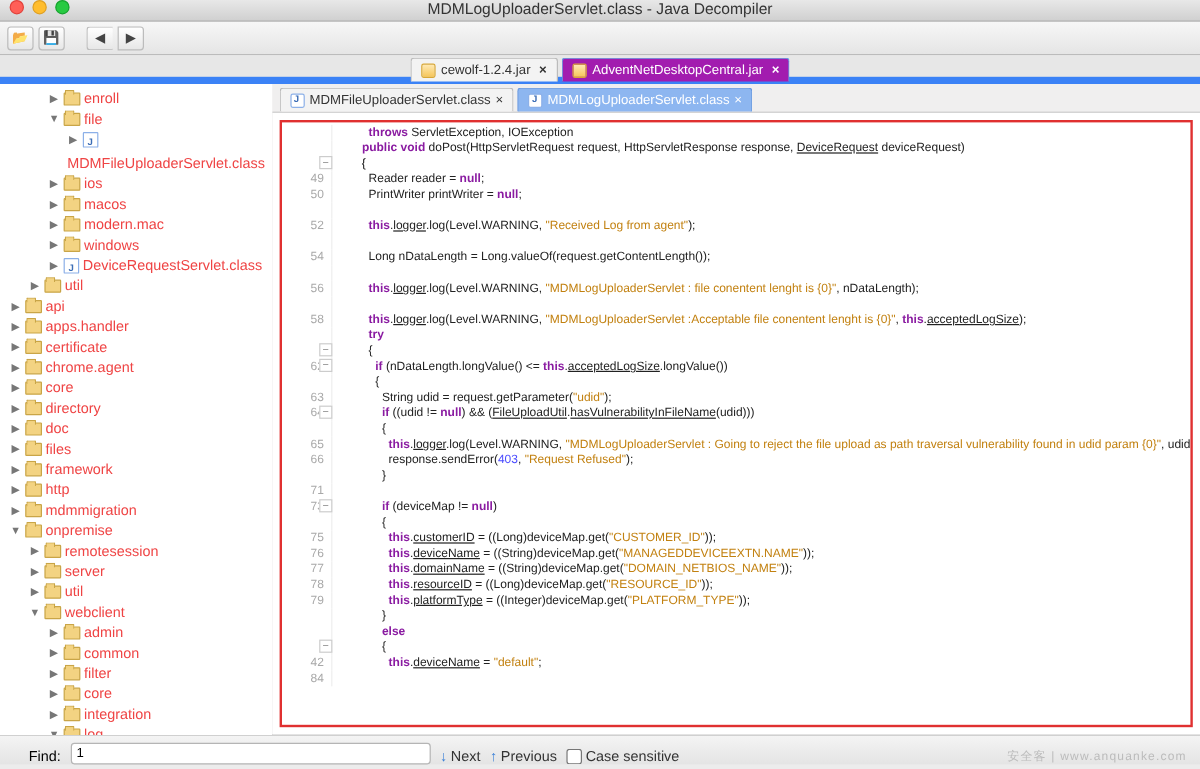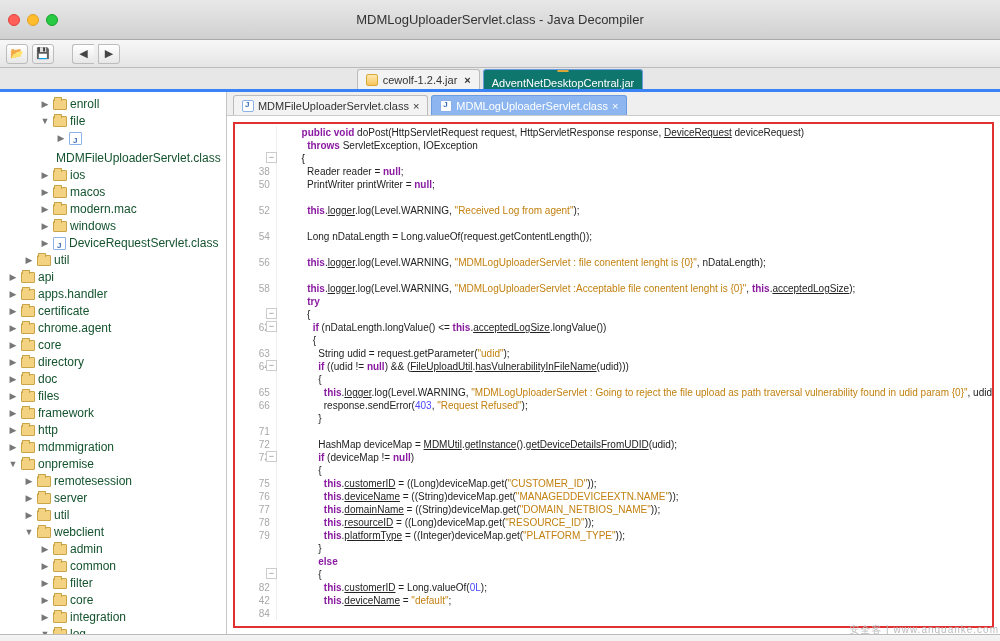--- a/index.html
+++ b/index.html
@@ -1,50 +1,50 @@
 <!DOCTYPE html>
 <html><head>
 <meta charset="utf-8">
 <style>
 * { margin: 0; padding: 0; box-sizing: border-box; font-family: "Lucida Grande", "Helvetica Neue", Arial, sans-serif; }
 body { background: #ececec; font-size: 11px; width: 1000px; height: 641px; overflow: hidden; }
 
-.titlebar { height: 40px; background: linear-gradient(#e8e8e8, #d0d0d0); border-bottom: 1px solid #aaa; display: flex; align-items: center; padding: 0 8px; position: relative; }
+.titlebar { height: 18px; background: linear-gradient(#e8e8e8, #d0d0d0); border-bottom: 1px solid #aaa; display: flex; align-items: flex-start; padding: 0 8px; position: relative; }
 .traffic { display: flex; gap: 7px; }
 .tl { width: 12px; height: 12px; border-radius: 50%; }
 .tl.red { background: #ff5f57; border: 1px solid #e1413b; }
 .tl.yellow { background: #ffbd2e; border: 1px solid #dfa023; }
 .tl.green { background: #28ca42; border: 1px solid #16a32e; }
 .title-text { position: absolute; left: 0; right: 0; text-align: center; font-size: 13px; color: #333; pointer-events: none; }
 
 .toolbar { height: 28px; background: linear-gradient(#f7f7f7, #e5e5e5); border-bottom: 1px solid #bbb; display: flex; align-items: center; padding: 0 6px; gap: 4px; }
 .tbtn { width: 22px; height: 20px; border: 1px solid #bcbcbc; border-radius: 3px; background: linear-gradient(#fff, #e7e7e7); display: flex; align-items: center; justify-content: center; color: #444; }
 .tbtn.group { border-radius: 3px 0 0 3px; border-right: none; }
 .tbtn.group2 { border-radius: 0 3px 3px 0; }
 
-.top-tabs { height: 24px; background: #e7e7e7; border-bottom: 3px solid #3b82f6; display: flex; align-items: flex-end; justify-content: center; gap: 3px; padding-top: 2px; }
+.top-tabs { height: 24px; background: #e7e7e7; border-bottom: 6px solid #3b82f6; display: flex; align-items: flex-start; justify-content: center; gap: 3px; padding-top: 2px; }
 .top-tab { height: 20px; padding: 0 8px; display: flex; align-items: center; gap: 5px; font-size: 11px; border: 1px solid #bbb; border-bottom: none; border-radius: 3px 3px 0 0; background: #f3f3f3; color: #333; }
-.top-tab.active { background: #0f766e; color: #fff; border-color: #6a9ae0; flex-direction: column; }
+.top-tab.active { background: #a21caf; color: #fff; border-color: #6a9ae0; }
 .top-tab .x { font-weight: bold; margin-left: 2px; }
 .ticon { width: 12px; height: 12px; display: inline-block; border-radius: 2px; }
 .ticon.jar { background: linear-gradient(#ffe9b3, #f6c65a); border: 1px solid #d9a836; }
 .ticon.cls { background: #fff; border: 1px solid #8cb0e8; position: relative; }
 .ticon.cls::after { content: "J"; position: absolute; font-size: 8px; left: 2px; top: -1px; color: #3c6db5; font-weight: bold; }
 
 .workspace { display: flex; height: 542px; background: #fff; }
 .sidebar { width: 322px; border-right: 1px solid #c5c5c5; overflow-y: auto; overflow-x: auto; background: #fff; font-size: 12px; padding: 4px 2px; }
 .tree ul { list-style: none; padding-left: 16px; }
 .tree > ul { padding-left: 6px; }
 .tree li { white-space: nowrap; line-height: 17px; display: flex; align-items: center; gap: 3px; flex-wrap: wrap; }
 .arrow { width: 10px; display: inline-block; text-align: center; color: #777; font-size: 9px; cursor: pointer; }
 .picon { width: 14px; height: 11px; display: inline-block; background: #f3d382; border: 1px solid #c9a547; border-radius: 1px; position: relative; }
 .picon::before { content: ""; position: absolute; top: -3px; left: 0; width: 6px; height: 3px; background: #f3d382; border: 1px solid #c9a547; border-bottom: none; border-radius: 1px 1px 0 0; }
 .cicon { width: 13px; height: 13px; display: inline-block; background: #fff; border: 1px solid #8cb0e8; border-radius: 1px; position: relative; }
 .cicon::after { content: "J"; position: absolute; font-size: 8px; left: 3px; top: -1px; color: #3c6db5; font-weight: bold; }
-.nlabel { color: #14532d; }
+.nlabel { color: #ef4444; }
 
 .editor { flex: 1; display: flex; flex-direction: column; background: #fff; }
 .ed-tabs { height: 24px; background: #f0efef; border-bottom: 1px solid #ccc; display: flex; align-items: flex-end; gap: 3px; padding: 2px 6px 0; }
 .ed-tab { height: 20px; padding: 0 8px; display: flex; align-items: center; gap: 4px; font-size: 11px; border: 1px solid #bbb; border-bottom: none; border-radius: 3px 3px 0 0; background: #f3f3f3; color: #333; }
 .ed-tab.active { background: #8db6f0; color: #fff; border-color: #6a9ae0; }
 
 .code-wrap { flex: 1; overflow: auto; padding: 6px; }
 .code-box { border: 2px solid #e03030; background: #fff; padding: 2px 0; min-height: 100%; }
 .code-line { display: flex; font-family: Menlo, Consolas, monospace; font-size: 10px; line-height: 13px; white-space: pre; }
 .gutter { width: 42px; text-align: right; color: #a8a8a8; padding-right: 6px; border-right: 1px solid #eee; flex-shrink: 0; position: relative; user-select: none; }
@@ -54,21 +54,21 @@
 .str { color: #c28110; }
 .num { color: #4a4aff; }
 .ul { text-decoration: underline; }
 .blk { color: #000; }
 
 .findbar { height: 25px; background: linear-gradient(#f4f4f4, #e4e4e4); border-top: 1px solid #bbb; display: flex; align-items: flex-end; padding: 0 24px; gap: 8px; font-size: 12px; }
 .findbar input[type=text] { width: 300px; height: 18px; border: 1px solid #b5b5b5; border-radius: 3px; padding: 0 4px; font-size: 11px; }
 .fbtn { display: flex; align-items: center; gap: 3px; color: #333; }
 .fbtn .ai { color: #3c81d8; font-size: 12px; }
 
-.watermark { position: absolute; right: 1px; bottom: 4px; font-size: 10px; color: #bbb; letter-spacing: 1px; text-decoration: underline; }
+.watermark { position: absolute; right: 11px; bottom: 4px; font-size: 10px; color: #bbb; letter-spacing: 1px; }
 </style>
 </head>
 <body>
 
 <div class="titlebar">
   <div class="traffic">
     <div class="tl red"></div>
     <div class="tl yellow"></div>
     <div class="tl green"></div>
   </div>
@@ -276,56 +276,54 @@
           <span class="x">×</span>
         </div>
         <div class="ed-tab active">
           <span class="ticon cls"></span>
           <span>MDMLogUploaderServlet.class</span>
           <span class="x">×</span>
         </div>
       </div>
     <div class="code-wrap">
       <div class="code-box" id="code-box">
+          <div class="code-line"><div class="gutter"> </div><div class="code-txt"><span>        </span><span class="kw">throws</span><span> ServletException, IOException</span></div></div>
           <div class="code-line"><div class="gutter"> </div><div class="code-txt"><span>      </span><span class="kw">public void</span><span> doPost(HttpServletRequest request, HttpServletResponse response, </span><span class="ul">DeviceRequest</span><span> deviceRequest)</span></div></div>
-          <div class="code-line"><div class="gutter"> </div><div class="code-txt"><span>        </span><span class="kw">throws</span><span> ServletException, IOException</span></div></div>
           <div class="code-line"><div class="gutter fold"> </div><div class="code-txt"><span class="blk">      {</span></div></div>
-          <div class="code-line"><div class="gutter">38</div><div class="code-txt"><span>        Reader reader = </span><span class="kw">null</span><span>;</span></div></div>
+          <div class="code-line"><div class="gutter">49</div><div class="code-txt"><span>        Reader reader = </span><span class="kw">null</span><span>;</span></div></div>
           <div class="code-line"><div class="gutter">50</div><div class="code-txt"><span>        PrintWriter printWriter = </span><span class="kw">null</span><span>;</span></div></div>
           <div class="code-line"><div class="gutter"> </div><div class="code-txt"><span></span></div></div>
           <div class="code-line"><div class="gutter">52</div><div class="code-txt"><span>        </span><span class="kw">this</span><span>.</span><span class="ul">logger</span><span>.log(Level.WARNING, </span><span class="str">"Received Log from agent"</span><span>);</span></div></div>
           <div class="code-line"><div class="gutter"> </div><div class="code-txt"><span></span></div></div>
           <div class="code-line"><div class="gutter">54</div><div class="code-txt"><span>        Long nDataLength = Long.valueOf(request.getContentLength());</span></div></div>
           <div class="code-line"><div class="gutter"> </div><div class="code-txt"><span></span></div></div>
           <div class="code-line"><div class="gutter">56</div><div class="code-txt"><span>        </span><span class="kw">this</span><span>.</span><span class="ul">logger</span><span>.log(Level.WARNING, </span><span class="str">"MDMLogUploaderServlet : file conentent lenght is {0}"</span><span>, nDataLength);</span></div></div>
           <div class="code-line"><div class="gutter"> </div><div class="code-txt"><span></span></div></div>
           <div class="code-line"><div class="gutter">58</div><div class="code-txt"><span>        </span><span class="kw">this</span><span>.</span><span class="ul">logger</span><span>.log(Level.WARNING, </span><span class="str">"MDMLogUploaderServlet :Acceptable file conentent lenght is {0}"</span><span>, </span><span class="kw">this</span><span>.</span><span class="ul">acceptedLogSize</span><span>);</span></div></div>
           <div class="code-line"><div class="gutter"> </div><div class="code-txt"><span>        </span><span class="kw">try</span></div></div>
           <div class="code-line"><div class="gutter fold"> </div><div class="code-txt"><span>        {</span></div></div>
           <div class="code-line"><div class="gutter fold">62</div><div class="code-txt"><span>          </span><span class="kw">if</span><span> (nDataLength.longValue() &lt;= </span><span class="kw">this</span><span>.</span><span class="ul">acceptedLogSize</span><span>.longValue())</span></div></div>
           <div class="code-line"><div class="gutter"> </div><div class="code-txt"><span>          {</span></div></div>
           <div class="code-line"><div class="gutter">63</div><div class="code-txt"><span>            String udid = request.getParameter(</span><span class="str">"udid"</span><span>);</span></div></div>
           <div class="code-line"><div class="gutter fold">64</div><div class="code-txt"><span>            </span><span class="kw">if</span><span> ((udid != </span><span class="kw">null</span><span>) &amp;&amp; (</span><span class="ul">FileUploadUtil</span><span>.</span><span class="ul">hasVulnerabilityInFileName</span><span>(udid)))</span></div></div>
           <div class="code-line"><div class="gutter"> </div><div class="code-txt"><span>            {</span></div></div>
           <div class="code-line"><div class="gutter">65</div><div class="code-txt"><span>              </span><span class="kw">this</span><span>.</span><span class="ul">logger</span><span>.log(Level.WARNING, </span><span class="str">"MDMLogUploaderServlet : Going to reject the file upload as path traversal vulnerability found in udid param {0}"</span><span>, udid</span></div></div>
           <div class="code-line"><div class="gutter">66</div><div class="code-txt"><span>              response.sendError(</span><span class="num">403</span><span>, </span><span class="str">"Request Refused"</span><span>);</span></div></div>
           <div class="code-line"><div class="gutter"> </div><div class="code-txt"><span>            }</span></div></div>
           <div class="code-line"><div class="gutter">71</div></div>
-          <div class="code-line"><div class="gutter">72</div><div class="code-txt"><span>            HashMap deviceMap = </span><span class="ul">MDMUtil</span><span>.</span><span class="ul">getInstance</span><span>().</span><span class="ul">getDeviceDetailsFromUDID</span><span>(udid);</span></div></div>
           <div class="code-line"><div class="gutter fold">73</div><div class="code-txt"><span>            </span><span class="kw">if</span><span> (deviceMap != </span><span class="kw">null</span><span>)</span></div></div>
           <div class="code-line"><div class="gutter"> </div><div class="code-txt"><span>            {</span></div></div>
           <div class="code-line"><div class="gutter">75</div><div class="code-txt"><span>              </span><span class="kw">this</span><span>.</span><span class="ul">customerID</span><span> = ((Long)deviceMap.get(</span><span class="str">"CUSTOMER_ID"</span><span>));</span></div></div>
           <div class="code-line"><div class="gutter">76</div><div class="code-txt"><span>              </span><span class="kw">this</span><span>.</span><span class="ul">deviceName</span><span> = ((String)deviceMap.get(</span><span class="str">"MANAGEDDEVICEEXTN.NAME"</span><span>));</span></div></div>
           <div class="code-line"><div class="gutter">77</div><div class="code-txt"><span>              </span><span class="kw">this</span><span>.</span><span class="ul">domainName</span><span> = ((String)deviceMap.get(</span><span class="str">"DOMAIN_NETBIOS_NAME"</span><span>));</span></div></div>
           <div class="code-line"><div class="gutter">78</div><div class="code-txt"><span>              </span><span class="kw">this</span><span>.</span><span class="ul">resourceID</span><span> = ((Long)deviceMap.get(</span><span class="str">"RESOURCE_ID"</span><span>));</span></div></div>
           <div class="code-line"><div class="gutter">79</div><div class="code-txt"><span>              </span><span class="kw">this</span><span>.</span><span class="ul">platformType</span><span> = ((Integer)deviceMap.get(</span><span class="str">"PLATFORM_TYPE"</span><span>));</span></div></div>
           <div class="code-line"><div class="gutter"> </div><div class="code-txt"><span>            }</span></div></div>
           <div class="code-line"><div class="gutter"> </div><div class="code-txt"><span>            </span><span class="kw">else</span></div></div>
           <div class="code-line"><div class="gutter fold"> </div><div class="code-txt"><span>            {</span></div></div>
-          <div class="code-line"><div class="gutter">82</div><div class="code-txt"><span>              </span><span class="kw">this</span><span>.</span><span class="ul">customerID</span><span> = Long.valueOf(</span><span class="num">0L</span><span>);</span></div></div>
           <div class="code-line"><div class="gutter">42</div><div class="code-txt"><span>              </span><span class="kw">this</span><span>.</span><span class="ul">deviceName</span><span> = </span><span class="str">"default"</span><span>;</span></div></div>
           <div class="code-line"><div class="gutter">84</div><div class="code-txt"></div></div>
         </div>
     </div>
   </div>
 </div>
 
 <div class="findbar">
   <span>Find:</span>
   <input type="text" value="1" style="">

